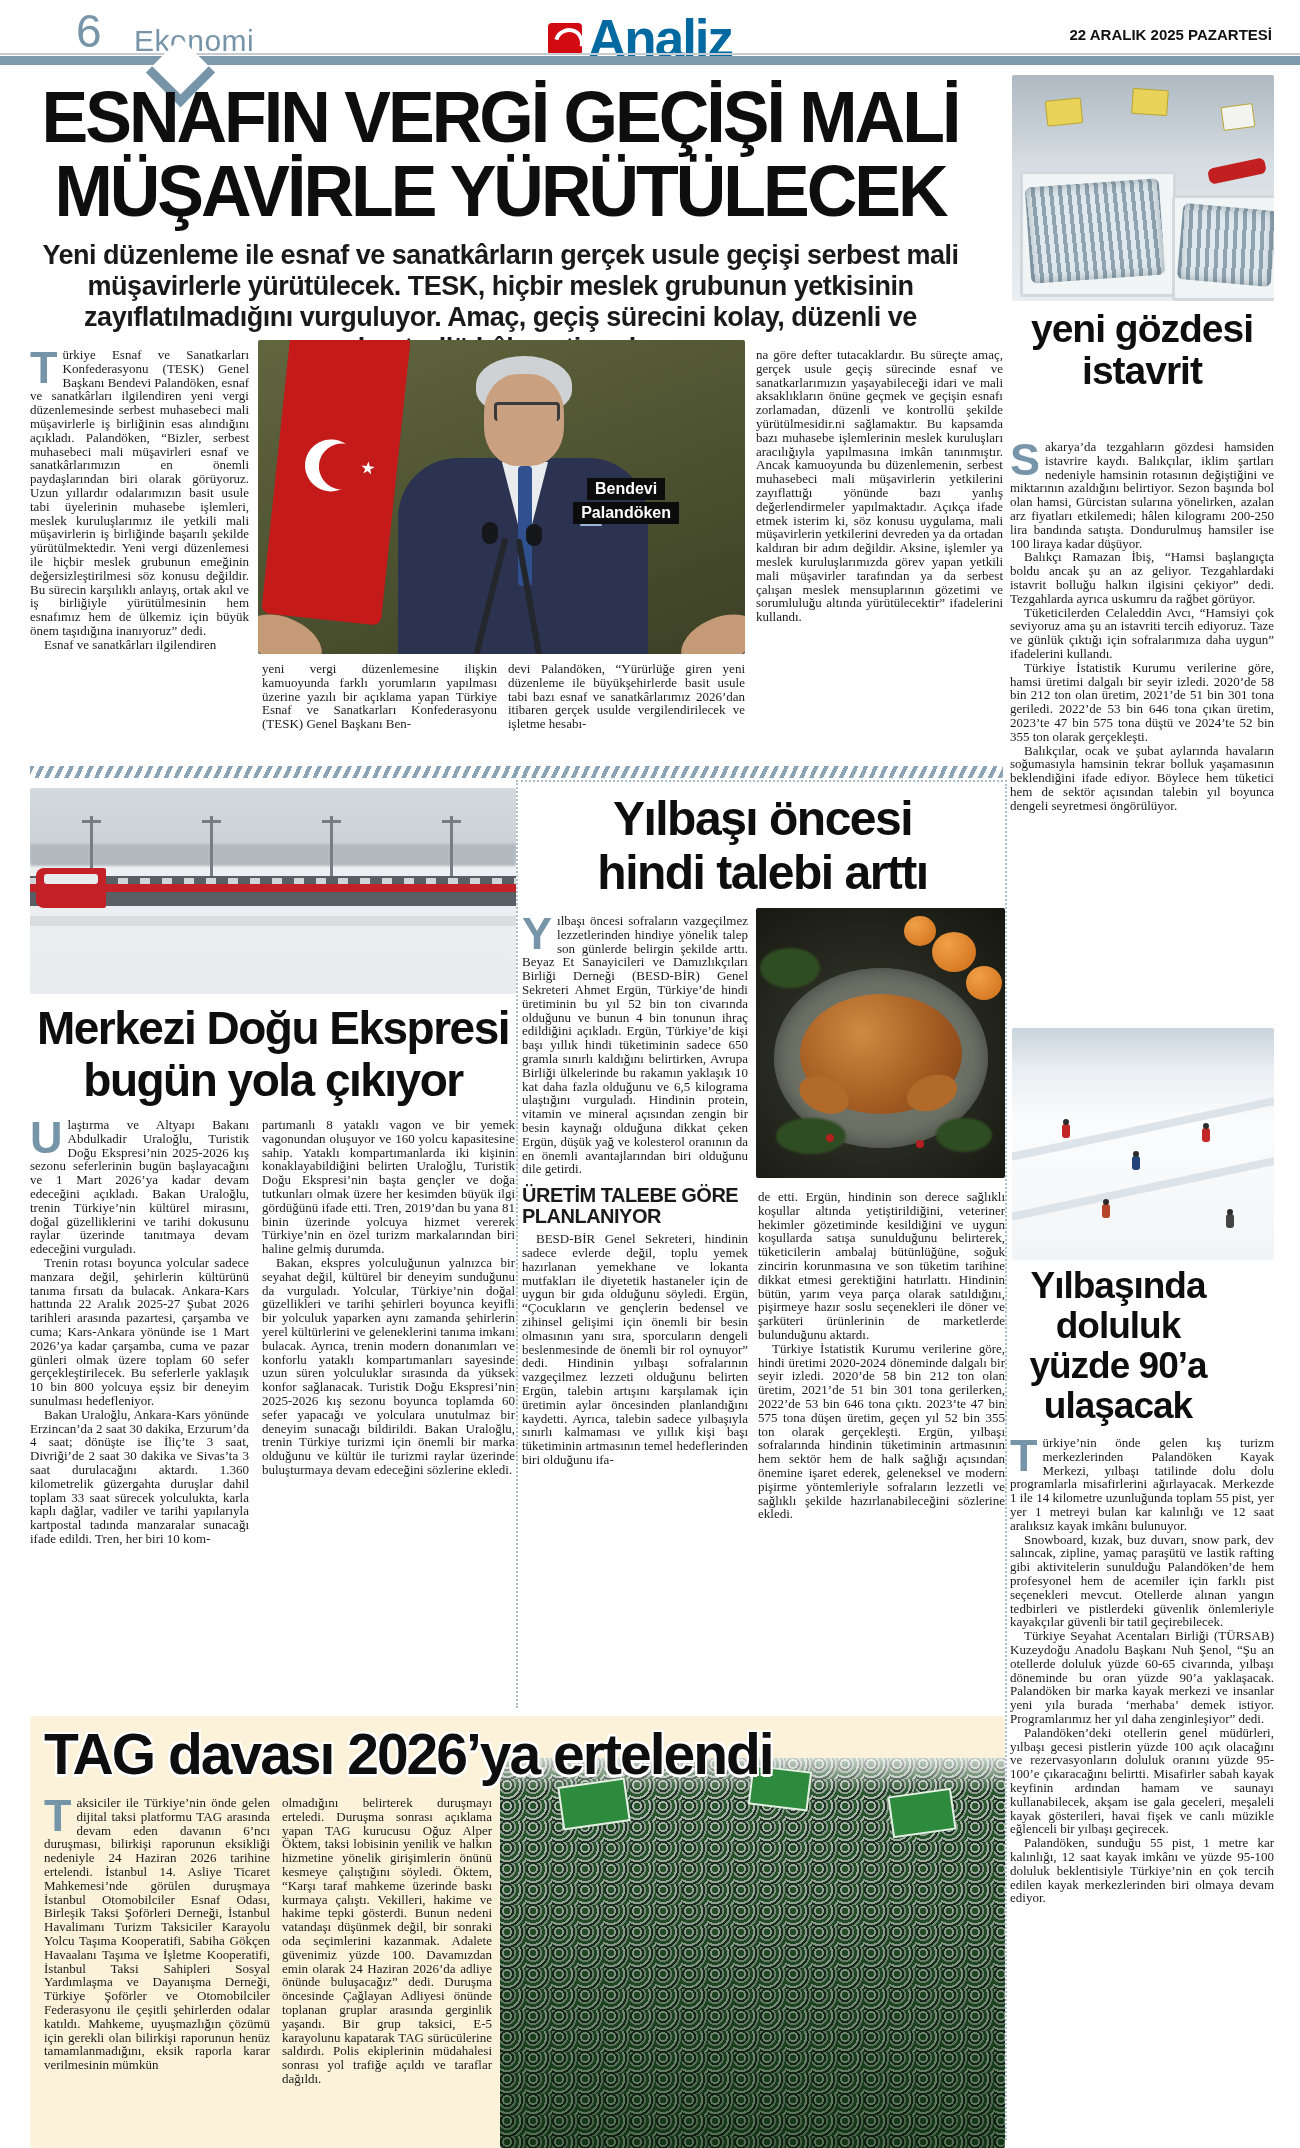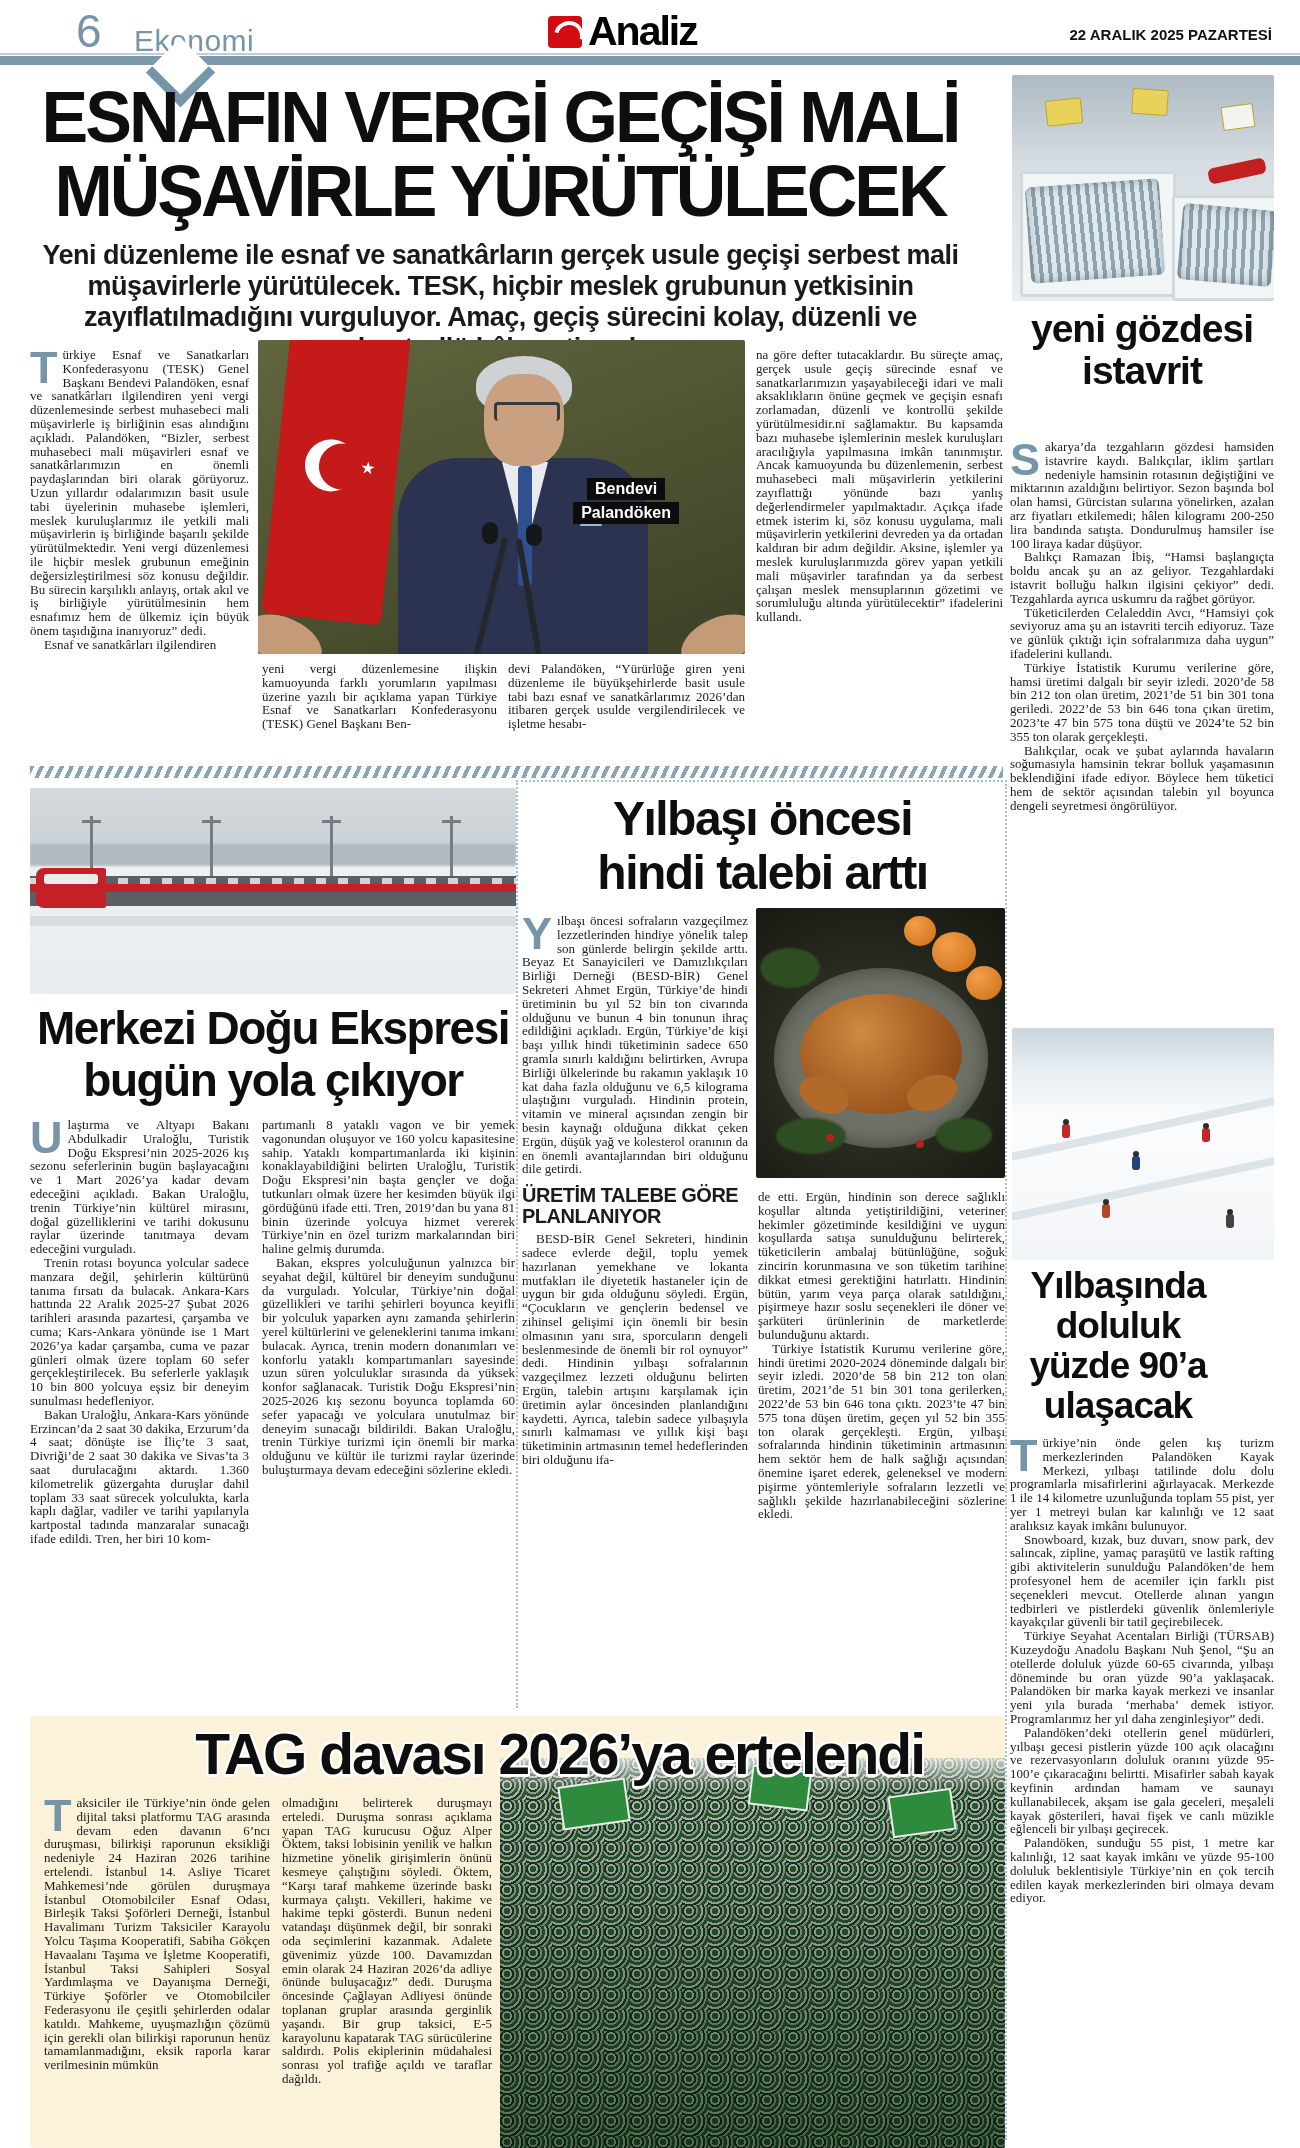--- a/index.html
+++ b/index.html
@@ -11,23 +11,23 @@
   .section{font-family:"Liberation Sans",sans-serif;font-size:30px;color:#7795a9;font-weight:400;letter-spacing:.5px;}
   .issuedate{font-family:"Liberation Sans",sans-serif;font-size:15px;font-weight:bold;color:#111;}
   .hdr-line{height:2px;background:#c6ccd1;}
   .hdr-bar{height:9px;background:#7e99ab;}
   .chevron{width:40px;height:40px;border-right:9px solid #7795a9;border-bottom:9px solid #7795a9;
            transform:rotate(45deg);background:#fff;}
   .logo{display:flex;align-items:center;gap:6px;}
   .logo-icon{width:34px;height:32px;background:#d20a11;border-radius:4px;position:relative;overflow:hidden;}
   .logo-icon:before{content:"";position:absolute;left:6px;top:5px;width:22px;height:22px;
         border-radius:50%;border:4px solid #fff;border-left-color:transparent;border-bottom-color:transparent;transform:rotate(-30deg);}
-  .logo-text{font-family:"Liberation Sans",sans-serif;font-weight:bold;font-size:41px;color:#000000;letter-spacing:-2px;}
-  
-  .hl{font-family:"Liberation Sans",sans-serif;font-weight:bold;color:#0e0e0e;text-align:right;}
+  .logo-text{font-family:"Liberation Sans",sans-serif;font-weight:bold;font-size:53px;color:#0369a1;letter-spacing:-2px;}
+  
+  .hl{font-family:"Liberation Sans",sans-serif;font-weight:bold;color:#0e0e0e;}
   .main-hl{font-size:70px;line-height:74px;letter-spacing:-3px;text-align:center;transform:scaleY(1.04);}
   .main-sub{font-size:27px;line-height:31px;letter-spacing:-0.5px;text-align:center;font-weight:bold;
             font-family:"Liberation Sans",sans-serif;}
   .side-hl{font-size:39px;line-height:42px;text-align:center;letter-spacing:-1px;}
   .side-hl2{font-size:37px;line-height:40px;text-align:center;letter-spacing:-1px;}
   .train-hl{font-size:46px;line-height:52px;text-align:center;letter-spacing:-1.5px;}
   .turkey-hl{font-size:48px;line-height:54px;text-align:center;letter-spacing:-1.5px;}
   .tag-hl{font-size:57px;line-height:60px;letter-spacing:-2px;z-index:5;
           text-shadow:-2px -2px 0 #fff,2px -2px 0 #fff,-2px 2px 0 #fff,2px 2px 0 #fff,0 3px 0 #fff;}
   

